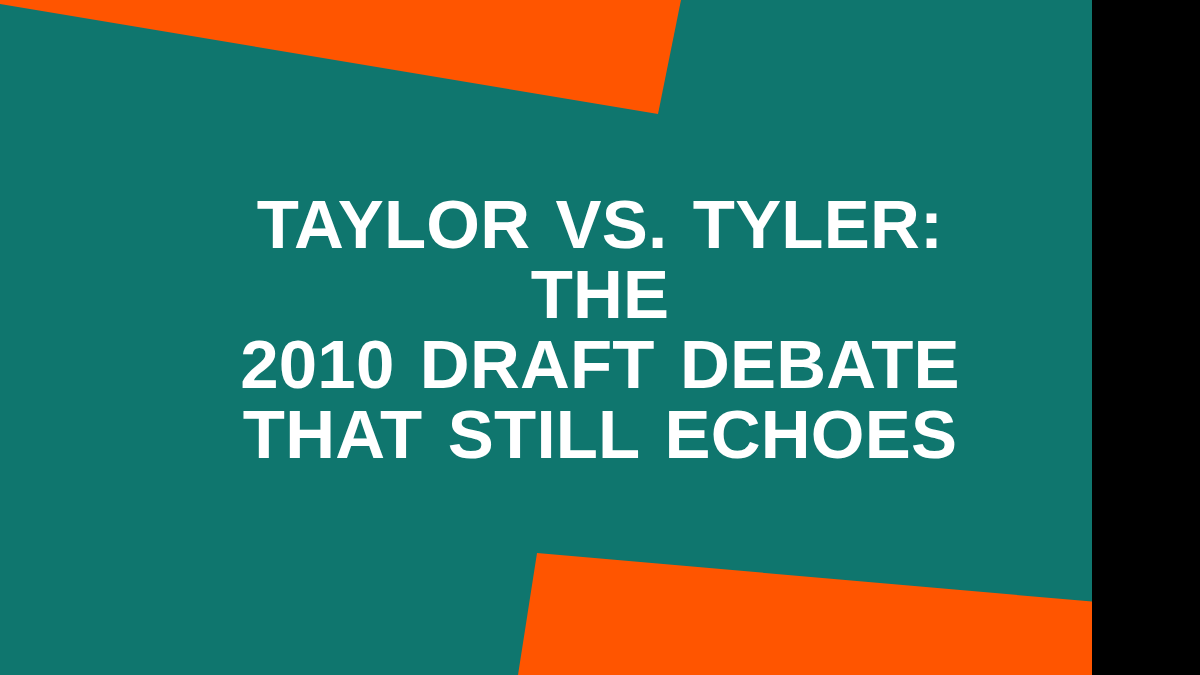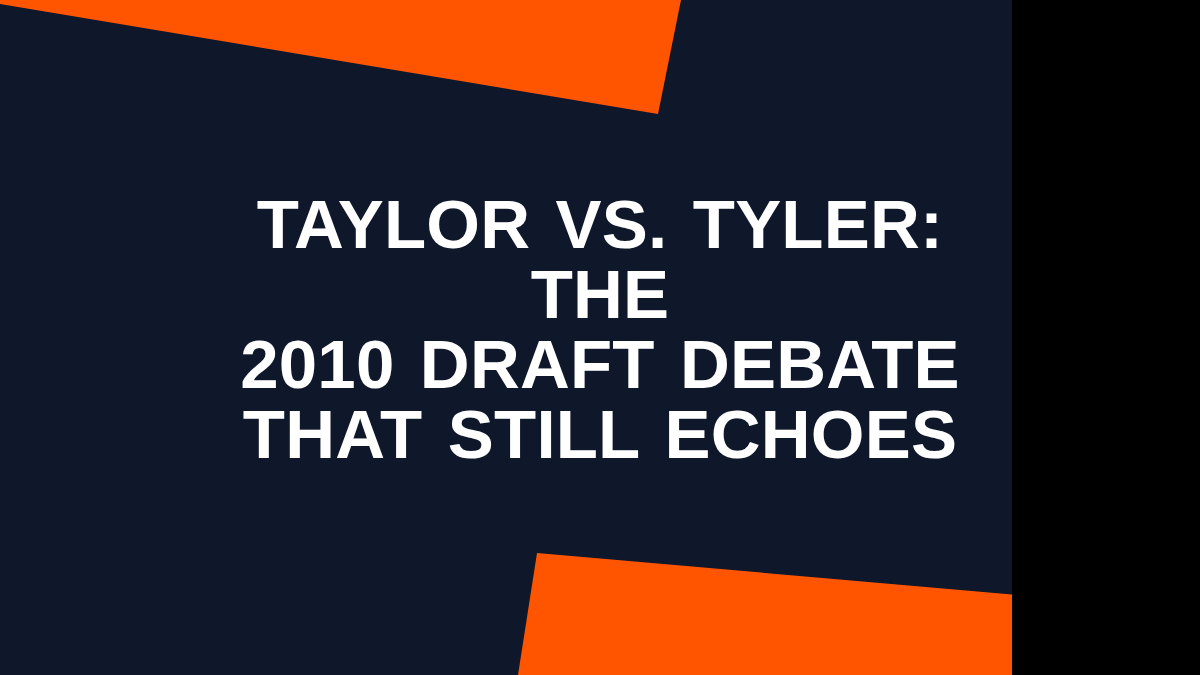--- a/index.html
+++ b/index.html
@@ -3,24 +3,24 @@
 <meta charset="utf-8">
 <title>Presentation Title Slide</title>
 <style>
   html, body {
     margin: 0;
     padding: 0;
     background: #000;
   }
   #slide {
     position: relative;
-    width: 1012px;
+    width: 1092px;
     height: 675px;
     overflow: hidden;
-    background: #0f172a;
+    background: #0f766e;
     font-family: "Liberation Sans", sans-serif;
     -webkit-font-smoothing: antialiased;
   }
 
   
   .deco-layer {
     position: absolute;
     top: 0;
     left: 0;
     width: 1200px;

